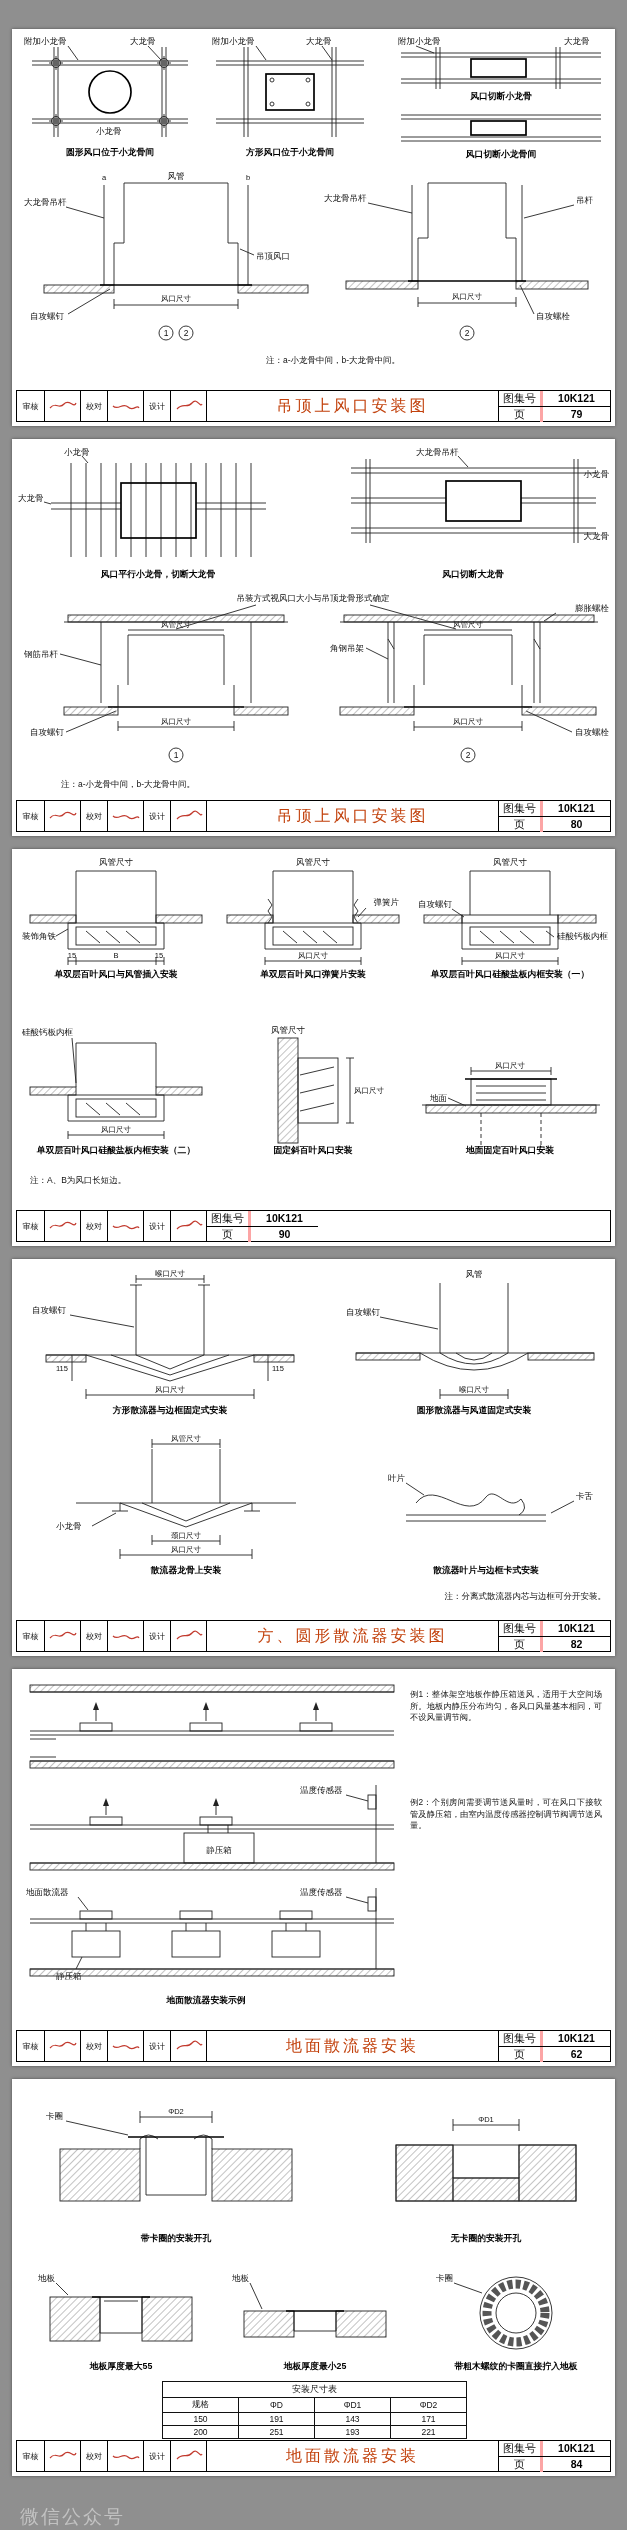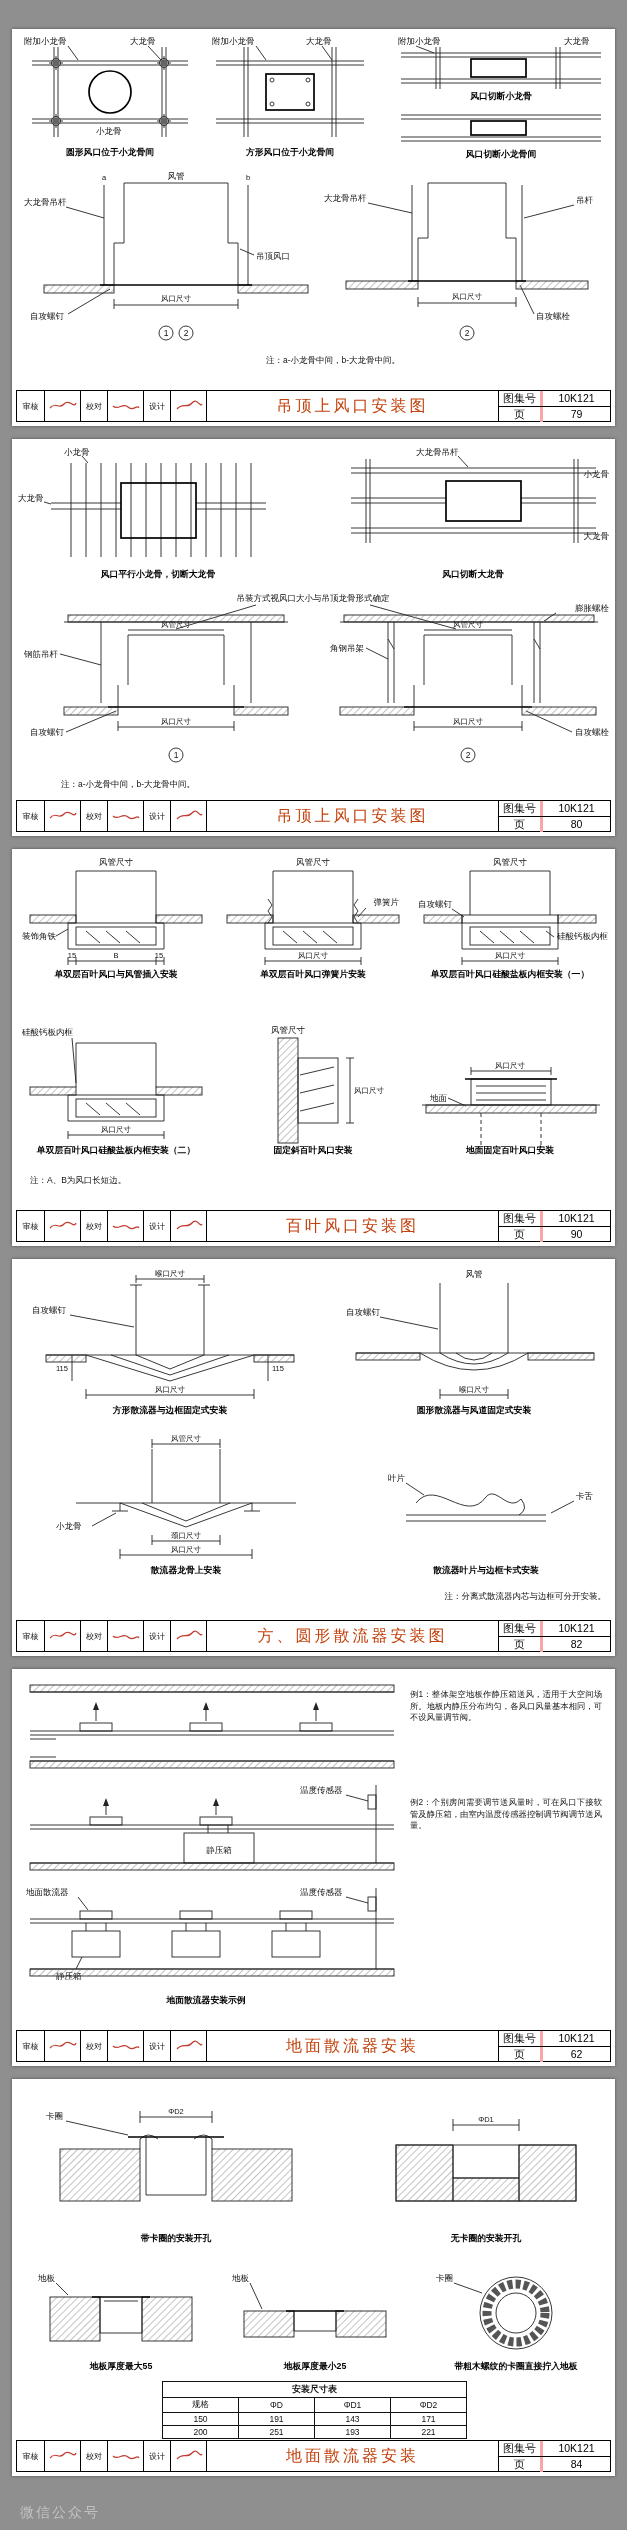--- a/index.html
+++ b/index.html
@@ -22,28 +22,28 @@
   .tb>div:first-child{border-left:none}
   .role{width:27px;font-size:8px;color:#111}
   .sig{width:36px}
   .sig svg{width:30px;height:14px}
   .sig path{stroke:#c23a2e;stroke-width:1.2;fill:none}
   .ttl{flex:1;font-size:16px;font-weight:normal;letter-spacing:3px;color:#c2410c}
   .tbr{width:112px;flex-direction:column;align-items:stretch !important}
   .tbr-row{flex:1;display:flex;border-bottom:1px solid #000}
   .tbr-row.b{border-bottom:none}
   .tbr-lab{width:44px;display:flex;align-items:center;justify-content:center;font-size:11px;border-right:3px solid #fca5a5;color:#111}
-  .tbr-val{flex:1;display:flex;align-items:center;justify-content:center;font-size:10.5px;font-weight:normal;color:#000}
+  .tbr-val{flex:1;display:flex;align-items:center;justify-content:center;font-size:10.5px;font-weight:bold;color:#000}
   
   .ex{position:absolute;left:398px;width:192px;font-size:8.3px;line-height:1.4;color:#151515;text-align:justify}
   
   .dimtable{position:absolute;left:150px;top:302px;border-collapse:collapse;background:#fff}
   .dimtable td{border:1px solid #111;font-size:8.5px;text-align:center;padding:1px 0;width:76px;height:12px;color:#111}
-  .dimtable .ttlrow{font-weight:bold;font-size:9px}
-  .wm{position:absolute;left:20px;top:2488px;font-size:14px;color:#c2c2c2;letter-spacing:2px}
+  .dimtable .ttlrow{font-weight:normal;font-size:9px}
+  .wm{position:absolute;left:20px;top:2488px;font-size:19px;color:#c2c2c2;letter-spacing:2px}
 </style>
 </head>
 <body>
 
 <div class="canvas">
 
 <div class="sheet" style="top:13px">
   <svg class="art" viewBox="0 0 595 358">
     <defs>
           <pattern id="h0" width="5" height="5" patternUnits="userSpaceOnUse" patternTransform="rotate(45)">
@@ -547,21 +547,20 @@
           <svg viewBox="0 0 30 14">
             <path d="M2 7C7 12 12 3 17 8S26 5 28 9"></path>
           </svg>
         </div>
     <div class="role">设计</div>
     <div class="sig">
           <svg viewBox="0 0 30 14">
             <path d="M3 10C9 3 13 10 18 4S26 9 28 5"></path>
           </svg>
         </div>
-    <div class="ttl">百叶风口安装图</div>
     <div class="tbr">
       <div class="tbr-row">
             <span class="tbr-lab">图集号</span>
             <span class="tbr-val">10K121</span>
           </div>
       <div class="tbr-row b">
             <span class="tbr-lab">页</span>
             <span class="tbr-val">90</span>
           </div>
     </div>

